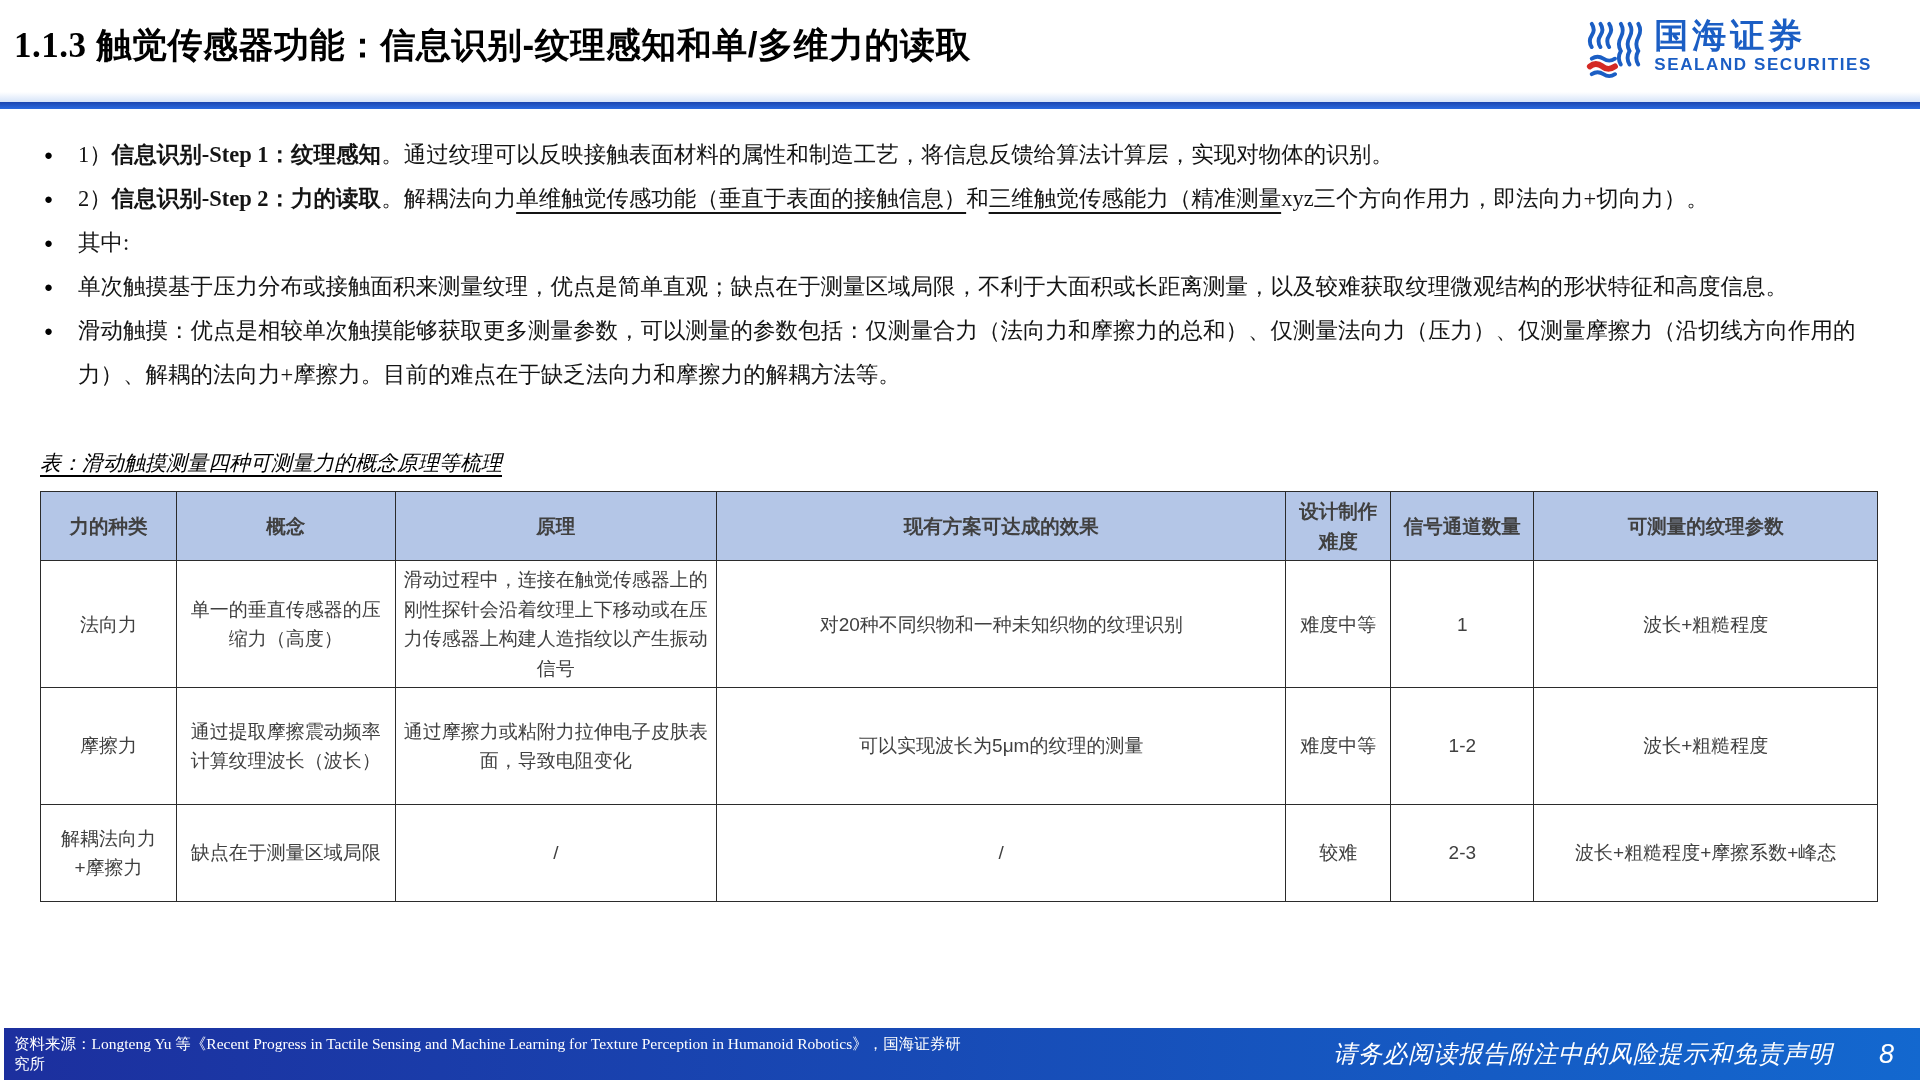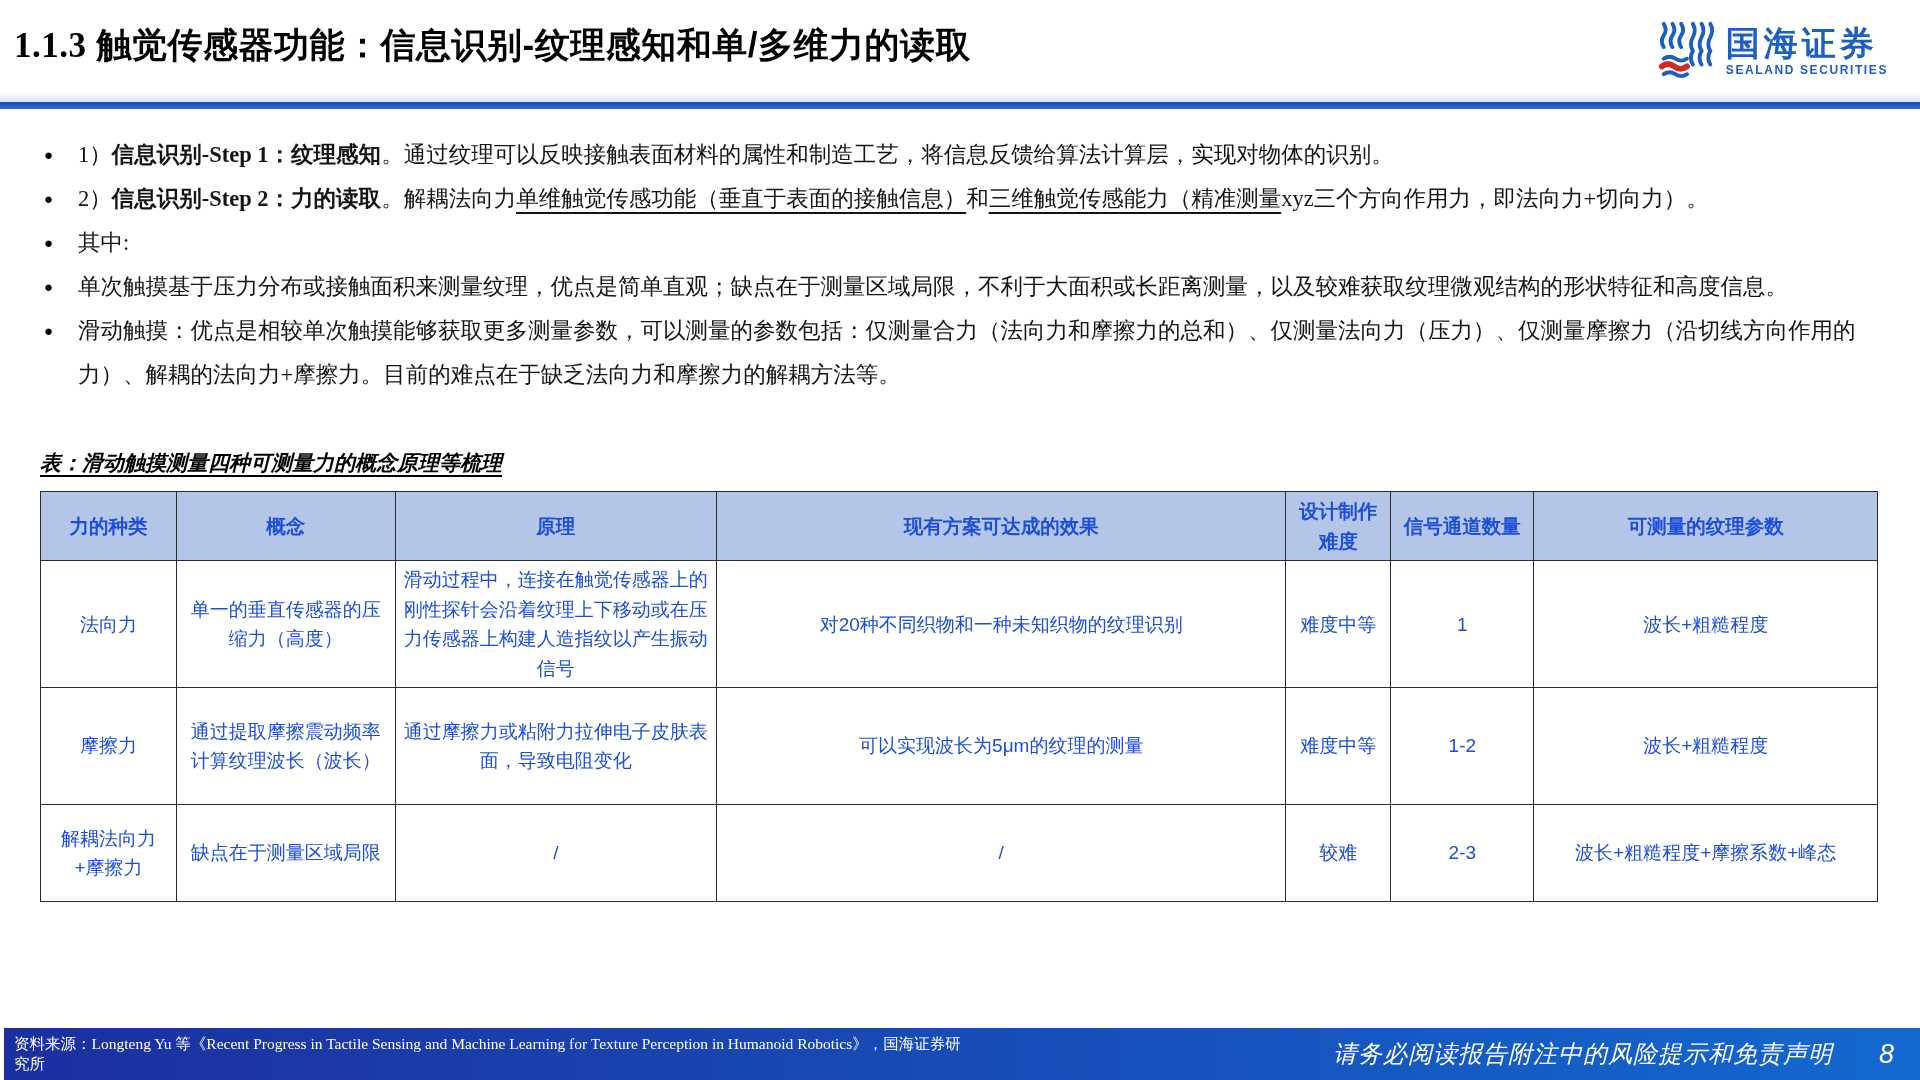--- a/index.html
+++ b/index.html
@@ -7,48 +7,48 @@
     position:relative;width:1920px;height:1080px;overflow:hidden;background:#ffffff;
     font-family:"Liberation Sans","DejaVu Sans",sans-serif;color:#111;
   }
   
   .header{position:relative;height:92px;padding-left:21px;}
   .title{
     position:absolute;left:14px;top:22px;font-size:35px;font-weight:bold;color:#000;
     letter-spacing:0.5px;white-space:nowrap;
   }
   .title .num{font-family:"Liberation Serif","DejaVu Serif",serif;margin-right:10px;}
-  .logo{position:absolute;right:32px;top:18px;display:flex;align-items:center;gap:8px;}
+  .logo{position:absolute;right:48px;top:18px;display:flex;gap:8px;}
   .logo-text{display:flex;flex-direction:column;line-height:1;}
   .logo-cn{font-size:34px;font-weight:bold;color:#1b5ec4;letter-spacing:4px;}
-  .logo-en{font-size:12px;font-weight:bold;color:#1b5ec4;letter-spacing:1.6px;margin-top:4px;}
+  .logo-en{font-size:17px;font-weight:bold;color:#1b5ec4;letter-spacing:1.6px;margin-top:4px;}
   .title-rule{height:7px;background:linear-gradient(to bottom,#1a45b0,#2a6ae0);width:100%;}
   .title-rule-glow{height:10px;background:linear-gradient(to bottom,rgba(210,225,248,0),rgba(210,225,248,0.9));width:100%;}
   
   .content{padding:14px 30px 8px 40px;}
   ul.bullets{
     list-style:none;margin:10px 0 0 0;padding:0;
     font-size:22.5px;line-height:44px;color:#141414;
     font-family:"Liberation Serif","DejaVu Serif",serif;
   }
   ul.bullets li{position:relative;padding-left:38px;}
   ul.bullets li::before{
     content:"●";position:absolute;left:4px;top:0;font-size:15px;color:#000;
   }
   ul.bullets .b{font-weight:bold;}
   ul.bullets .u{text-decoration:underline;text-underline-offset:6px;text-decoration-thickness:1.5px;}
   
   .table-caption{
-    margin:52px 0 14px 0;font-size:21px;font-weight:bold;font-style:italic;
+    margin:52px 0 14px 0;font-size:21px;font-weight:normal;font-style:italic;
     text-decoration:underline;text-underline-offset:5px;color:#000;
   }
   
   table.data{
     border-collapse:collapse;table-layout:fixed;width:1838px;
-    font-size:19px;color:#1d4ed8;
+    font-size:19px;color:#404040;
   }
   table.data th,table.data td{
     border:1.5px solid #2b2b2b;text-align:center;vertical-align:middle;
     padding:4px 8px;line-height:1.55;word-break:break-word;
   }
   table.data thead th{background:#b4c6e7;font-weight:bold;height:56px;font-size:19.5px;}
   tbody tr:nth-child(1) td{height:82px;}
   tbody tr:nth-child(2) td{height:108px;}
   tbody tr:nth-child(3) td{height:88px;}
   tbody tr:nth-child(4) td{height:62px;}

